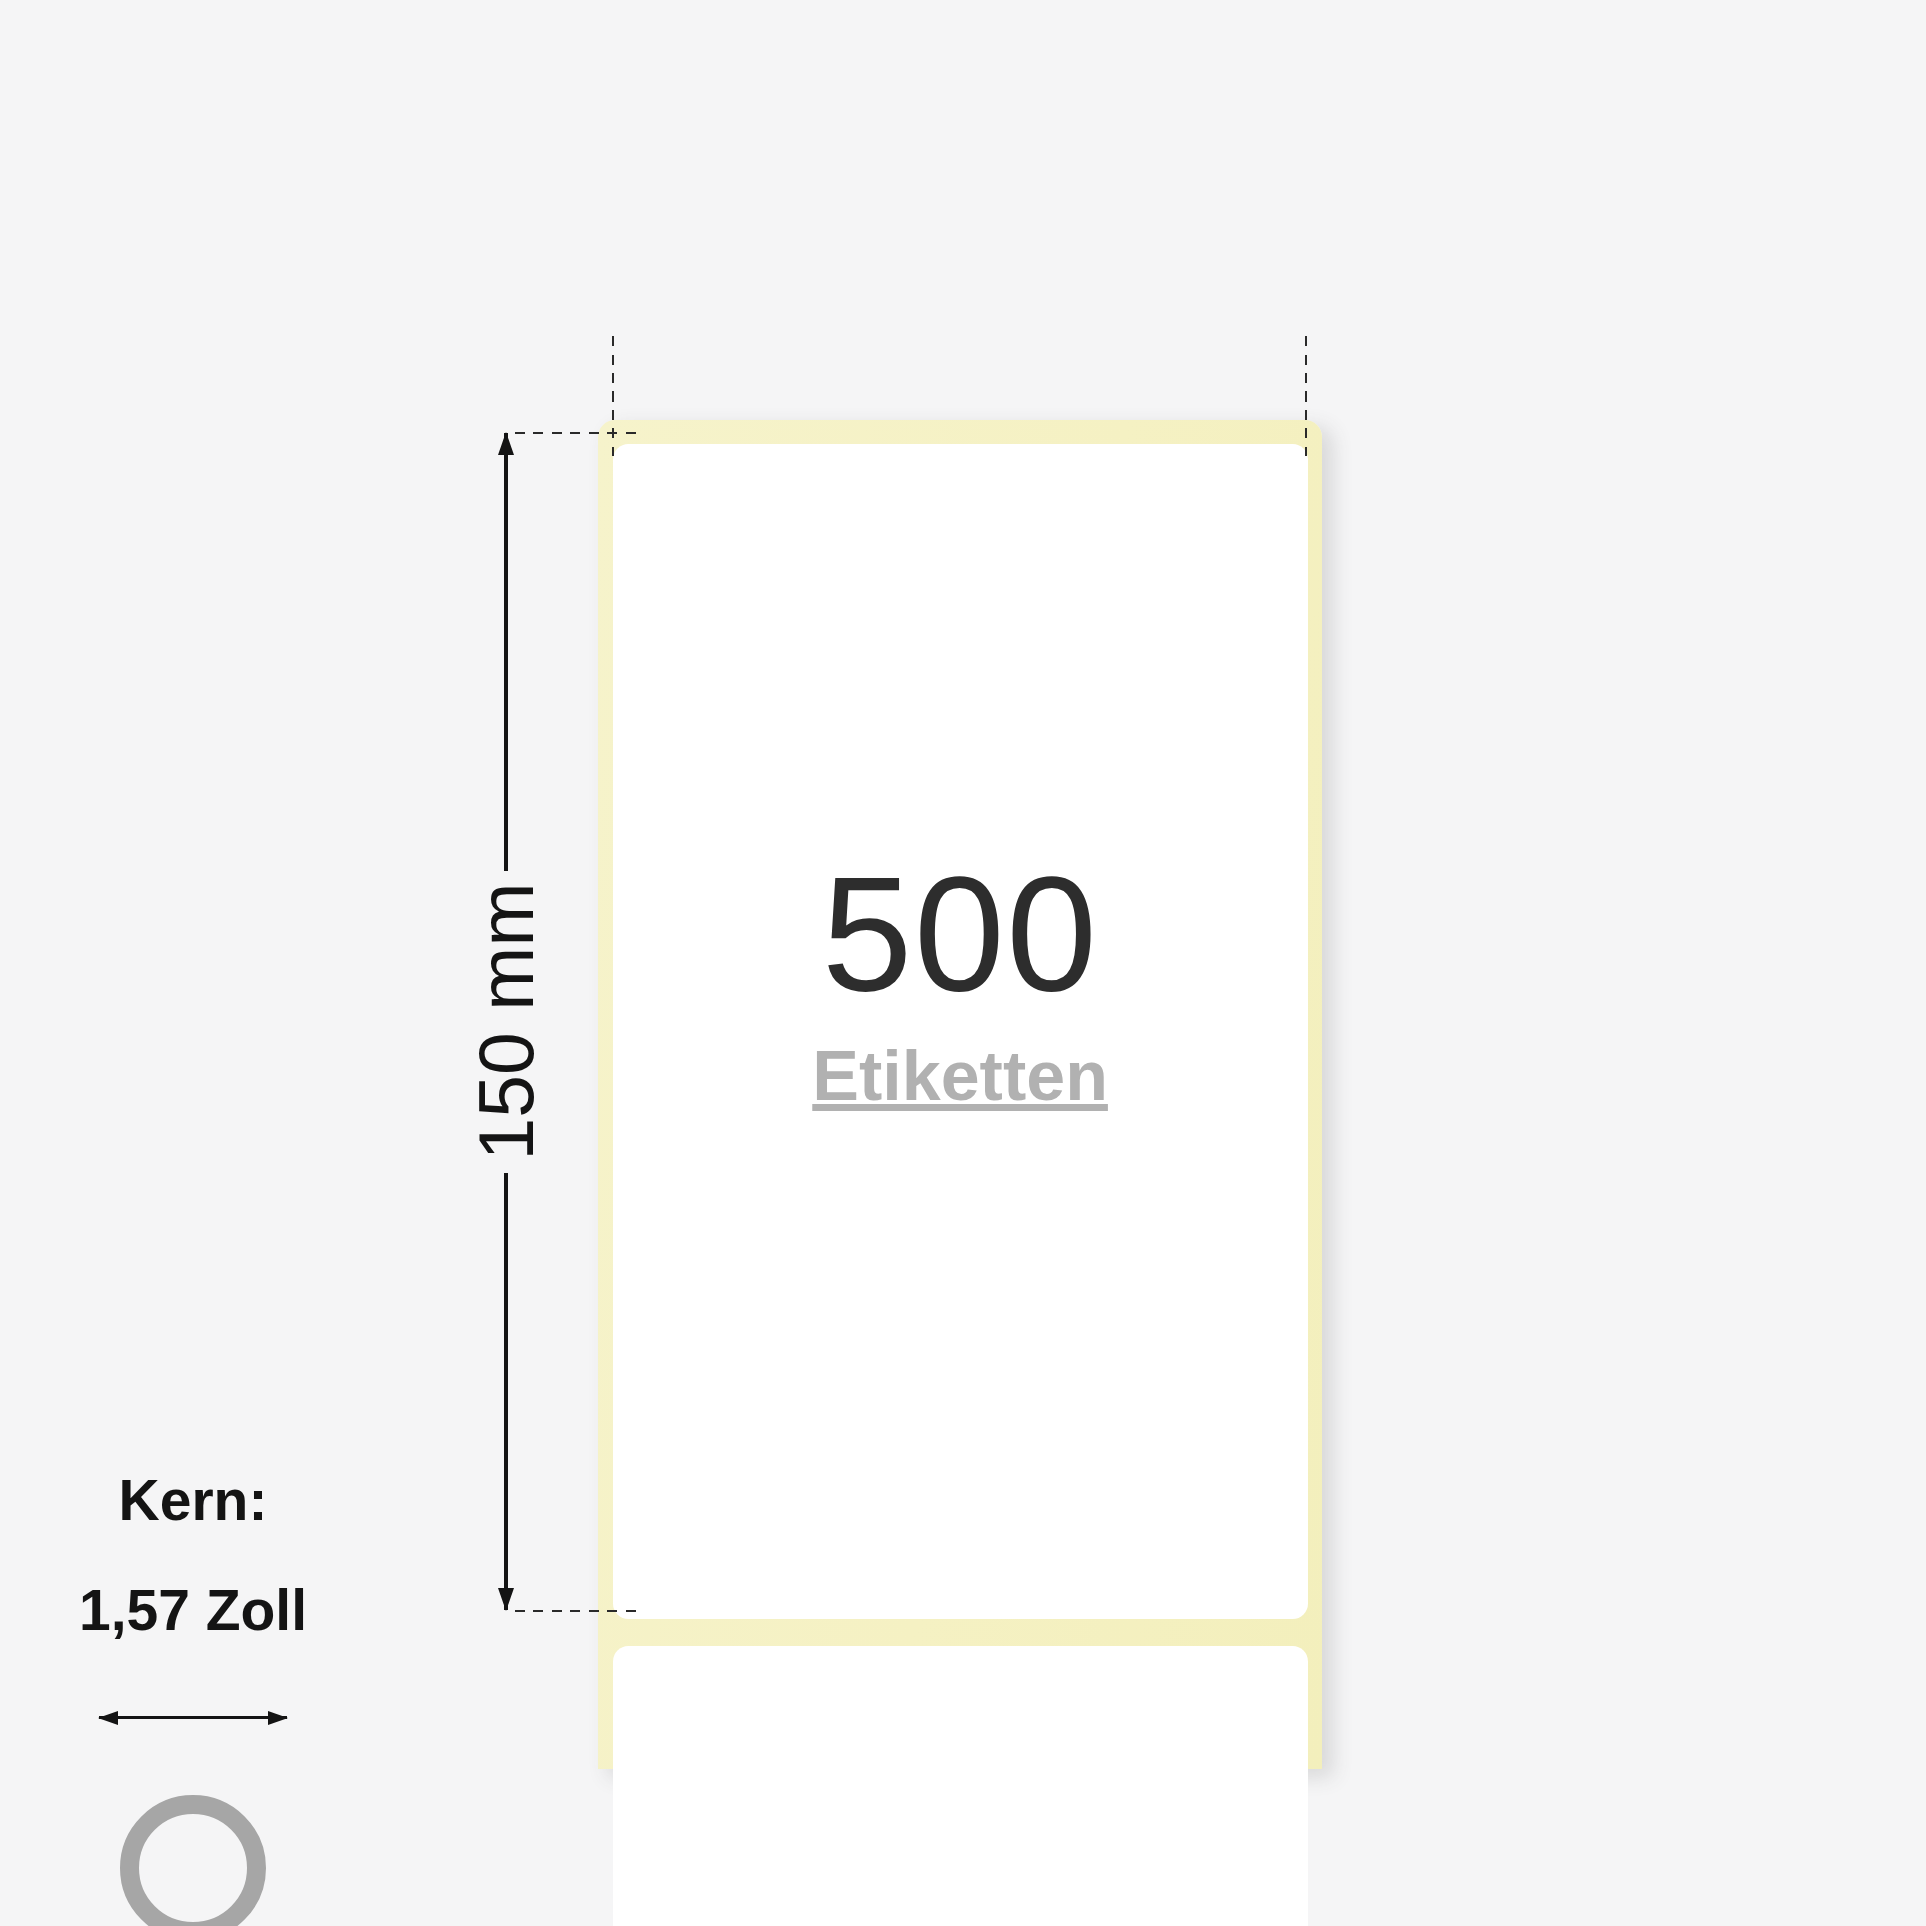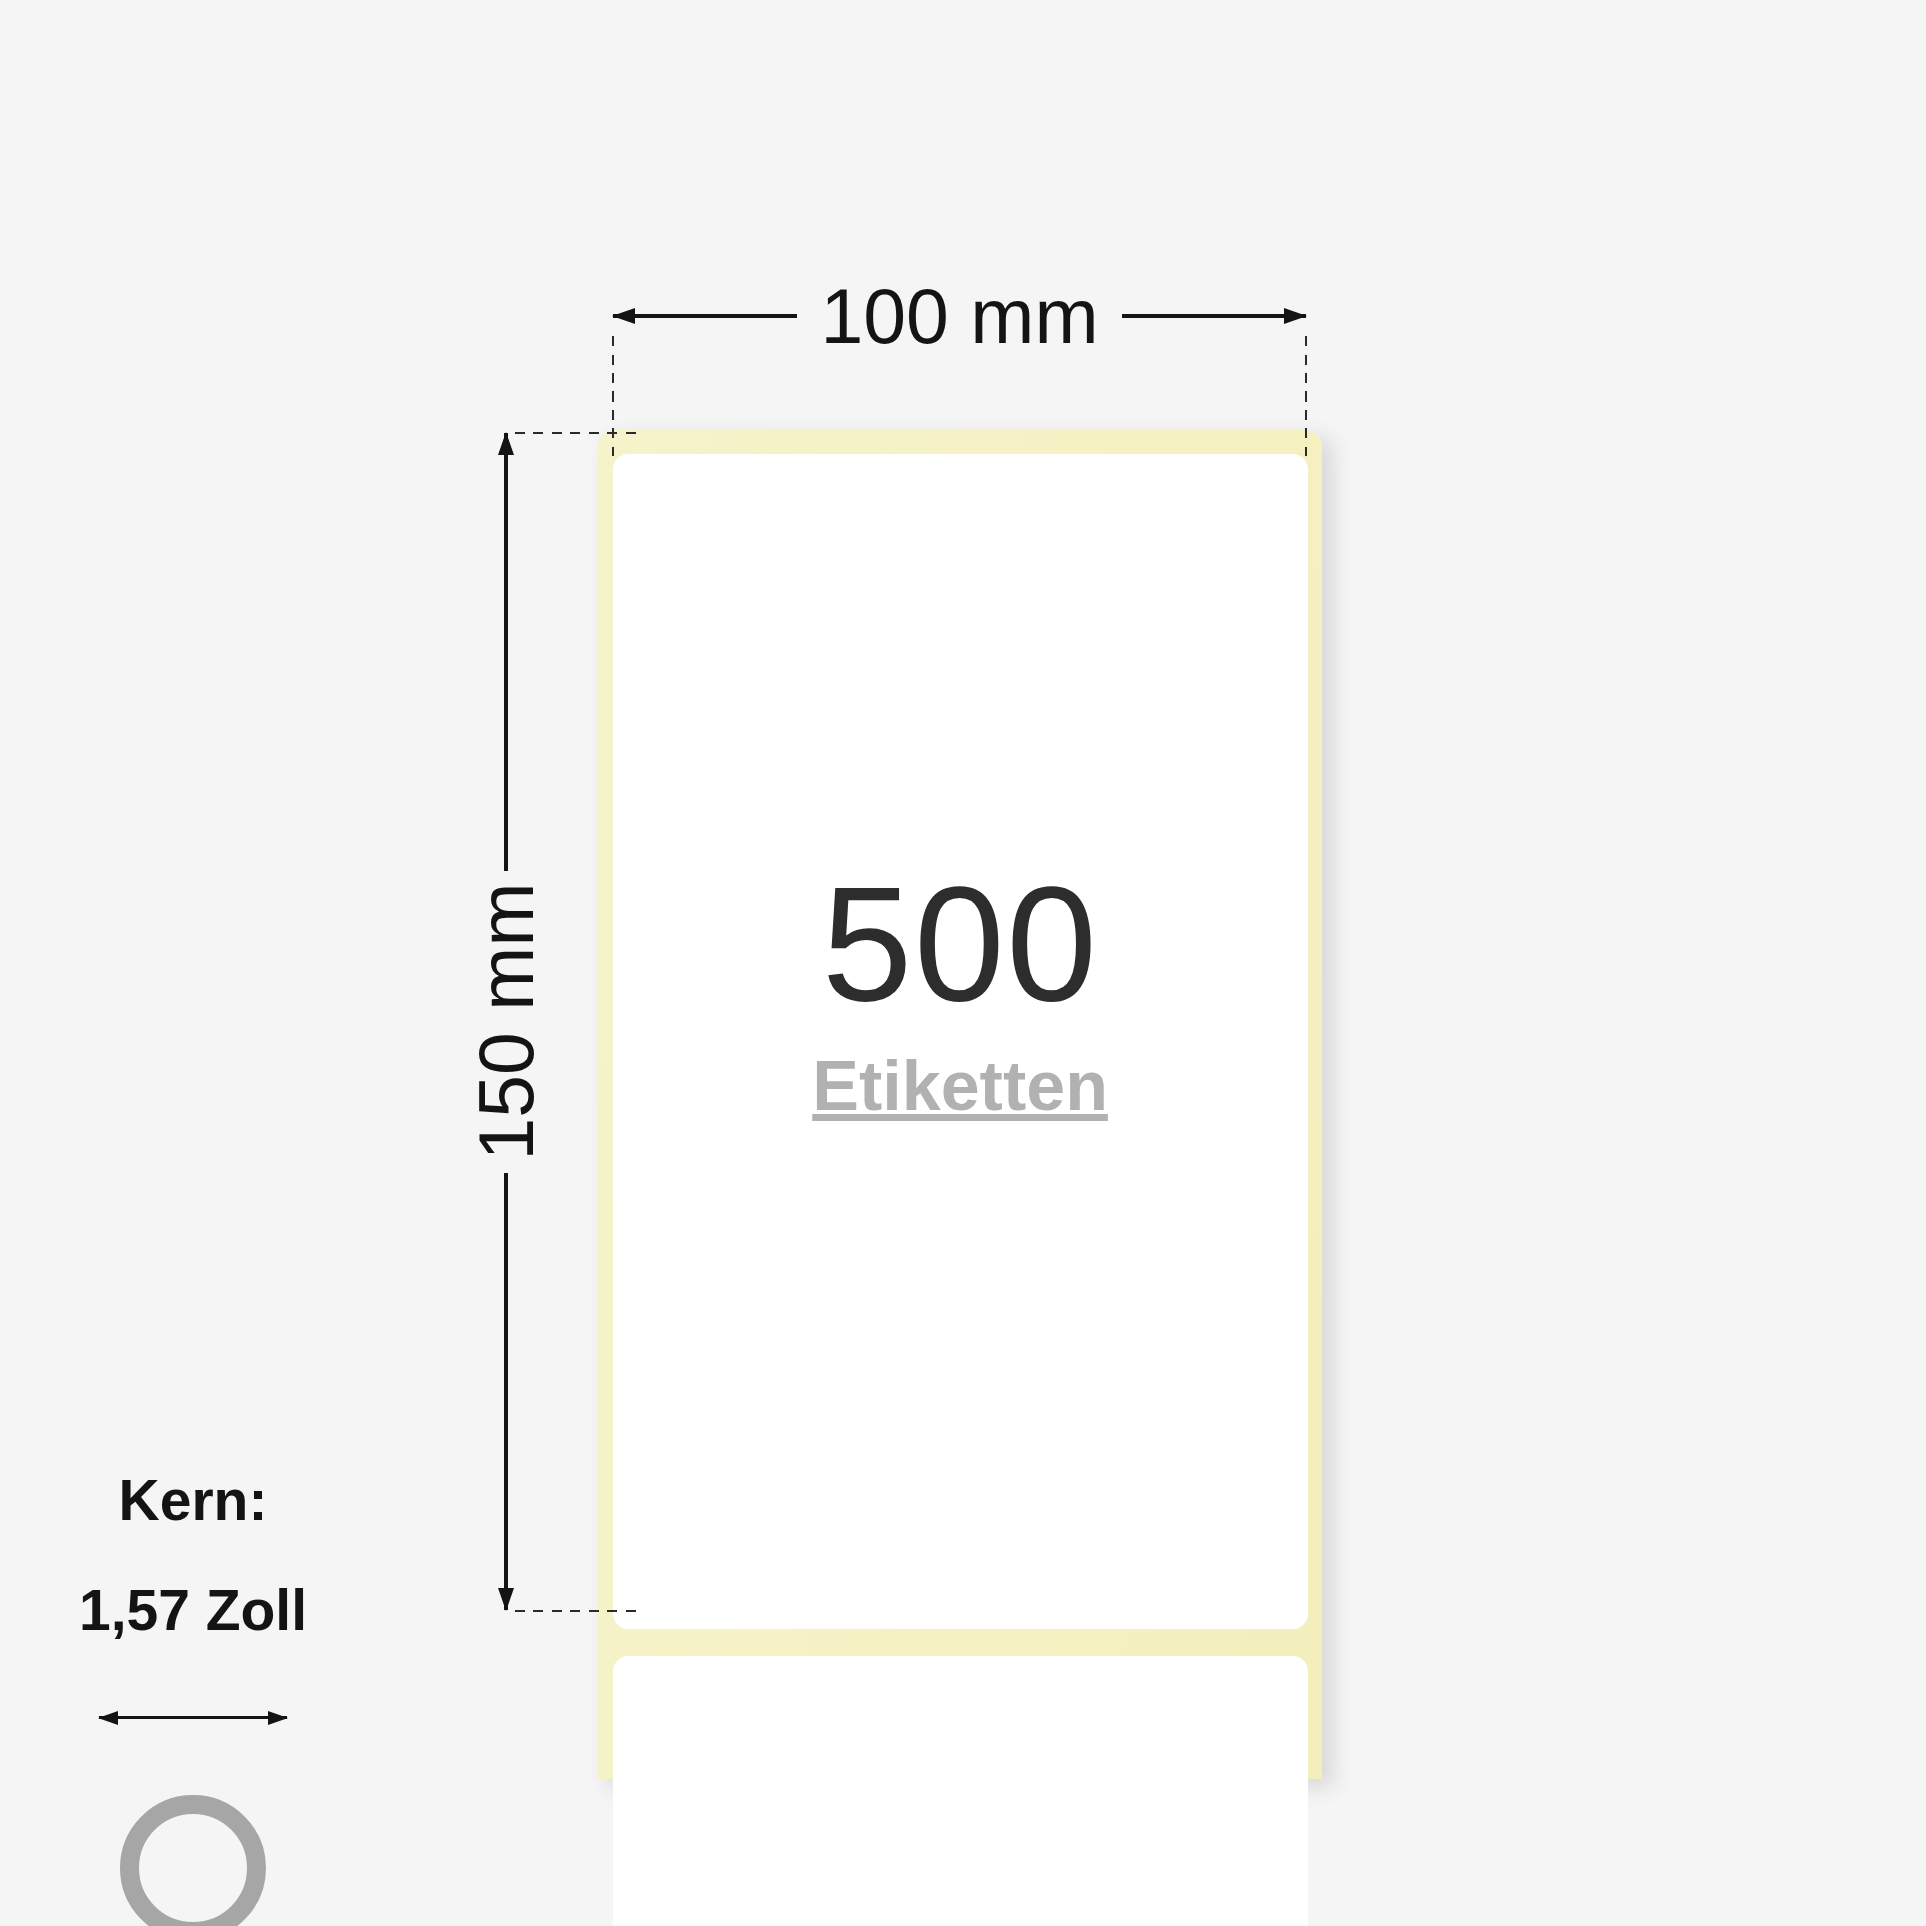--- a/index.html
+++ b/index.html
@@ -17,21 +17,21 @@
   html,body{background:var(--background);}
   body{
     width:1926px;height:1926px;position:relative;overflow:hidden;
     font-family:"Liberation Sans","DejaVu Sans",sans-serif;
     color:var(--dimension-text);
   }
   .canvas{position:absolute;inset:0;}
 
   
   .liner{
-    position:absolute;left:598px;top:430px;width:724px;height:1349px;
+    position:absolute;left:598px;top:420px;width:724px;height:1349px;
     background:linear-gradient(100deg,#f6f3cb 0%,var(--liner) 55%,#f3efbc 100%);
     border-radius:17px 17px 0 0;
     box-shadow:10.8px 7.7px 20px rgba(70,70,70,0.16);
   }
   .label{
     position:absolute;left:14.6px;width:695px;background:var(--label-face);
   }
   .label-first{
     top:24px;height:1175px;border-radius:15.4px;
     display:flex;flex-direction:column;align-items:center;justify-content:center;
@@ -114,25 +114,20 @@
         <div class="count">500</div>
         <div class="unit">Etiketten</div>
       </div>
     </div>
     <div class="label label-second"></div>
   </div>
 
   <div class="dash-v dash-v-left"></div>
   <div class="dash-v dash-v-right"></div>
 
-  <div class="dim-w">
-    <div class="hline arrow-left"></div>
-    <div class="dim-text">100 mm</div>
-    <div class="hline arrow-right"></div>
-  </div>
 
   <div class="dash-h dash-h-top"></div>
   <div class="dash-h dash-h-bottom"></div>
 
   <div class="dim-h">
     <div class="vline arrow-up"></div>
     <div class="rot-box">
       <span>150 mm</span>
     </div>
     <div class="vline arrow-down"></div>

